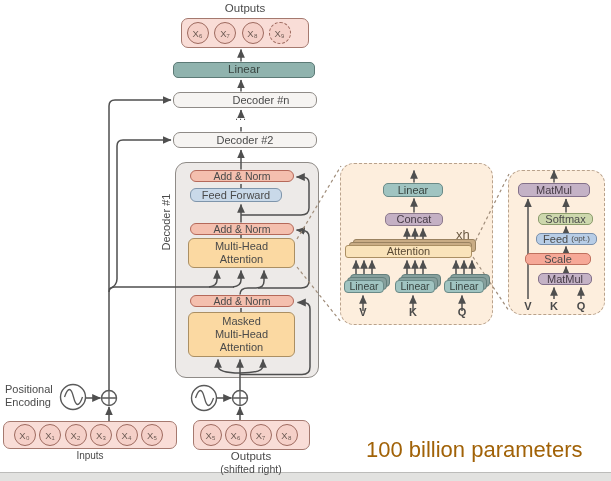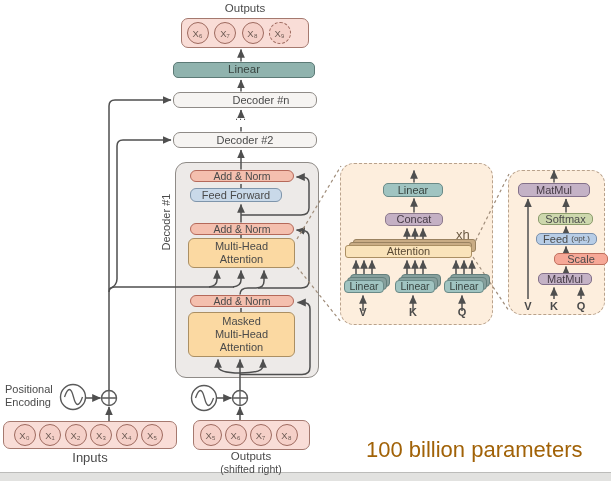--- a/index.html
+++ b/index.html
@@ -88,37 +88,37 @@
   <div class="bx tealS" style="left:444px;top:280px;width:40px;height:13px;border-radius:4px;">Linear</div>
   <div class="lbl vkq center" style="left:353px;top:306px;width:20px;">V</div>
   <div class="lbl vkq center" style="left:403px;top:306px;width:20px;">K</div>
   <div class="lbl vkq center" style="left:452px;top:306px;width:20px;">Q</div>
 
   <div class="bx mauve" style="left:518px;top:183px;width:72px;height:14px;border-radius:5px;">MatMul</div>
   <div class="bx green" style="left:538px;top:213px;width:55px;height:12px;border-radius:5px;">Softmax</div>
   <div class="bx blue" style="left:536px;top:233px;width:61px;height:12px;border-radius:5px;">
     <span>Feed</span>&nbsp;<span style="font-size:8px;">(opt.)</span>
   </div>
-  <div class="bx salmon" style="left:554px;top:253px;width:54px;height:12px;border-radius:5px;">Scale</div>
+  <div class="bx salmon" style="left:525px;top:253px;width:66px;height:12px;border-radius:5px;">Scale</div>
   <div class="bx mauve" style="left:538px;top:273px;width:54px;height:12px;border-radius:5px;">MatMul</div>
   <div class="lbl vkq center" style="left:518px;top:300px;width:20px;">V</div>
   <div class="lbl vkq center" style="left:544px;top:300px;width:20px;">K</div>
   <div class="lbl vkq center" style="left:571px;top:300px;width:20px;">Q</div>
 
   <div class="lbl" style="left:5px;top:383px;font-size:11px;line-height:13px;">Positional
 Encoding</div>
   <div class="pinkbox" style="left:3px;top:421px;width:174px;height:28px;">
     <div class="tok" style="left:9.5px;top:2px;">X₀</div>
     <div class="tok" style="left:35px;top:2px;">X₁</div>
     <div class="tok" style="left:60.5px;top:2px;">X₂</div>
     <div class="tok" style="left:86px;top:2px;">X₃</div>
     <div class="tok" style="left:111.5px;top:2px;">X₄</div>
     <div class="tok" style="left:137px;top:2px;">X₅</div>
   </div>
-  <div class="lbl center" style="left:60px;top:450px;width:60px;font-size:13px;">Inputs</div>
+  <div class="lbl center" style="left:60px;top:450px;width:60px;font-size:10px;">Inputs</div>
 
   <div class="pinkbox" style="left:193px;top:420px;width:117px;height:30px;">
     <div class="tok" style="left:5.5px;top:3px;">X₅</div>
     <div class="tok" style="left:30.5px;top:3px;">X₆</div>
     <div class="tok" style="left:55.5px;top:3px;">X₇</div>
     <div class="tok" style="left:81.5px;top:3px;">X₈</div>
   </div>
   <div class="lbl center" style="left:211px;top:450px;width:80px;font-size:11.5px;">Outputs</div>
   <div class="lbl center" style="left:201px;top:463px;width:100px;font-size:10.5px;">(shifted right)</div>
 

